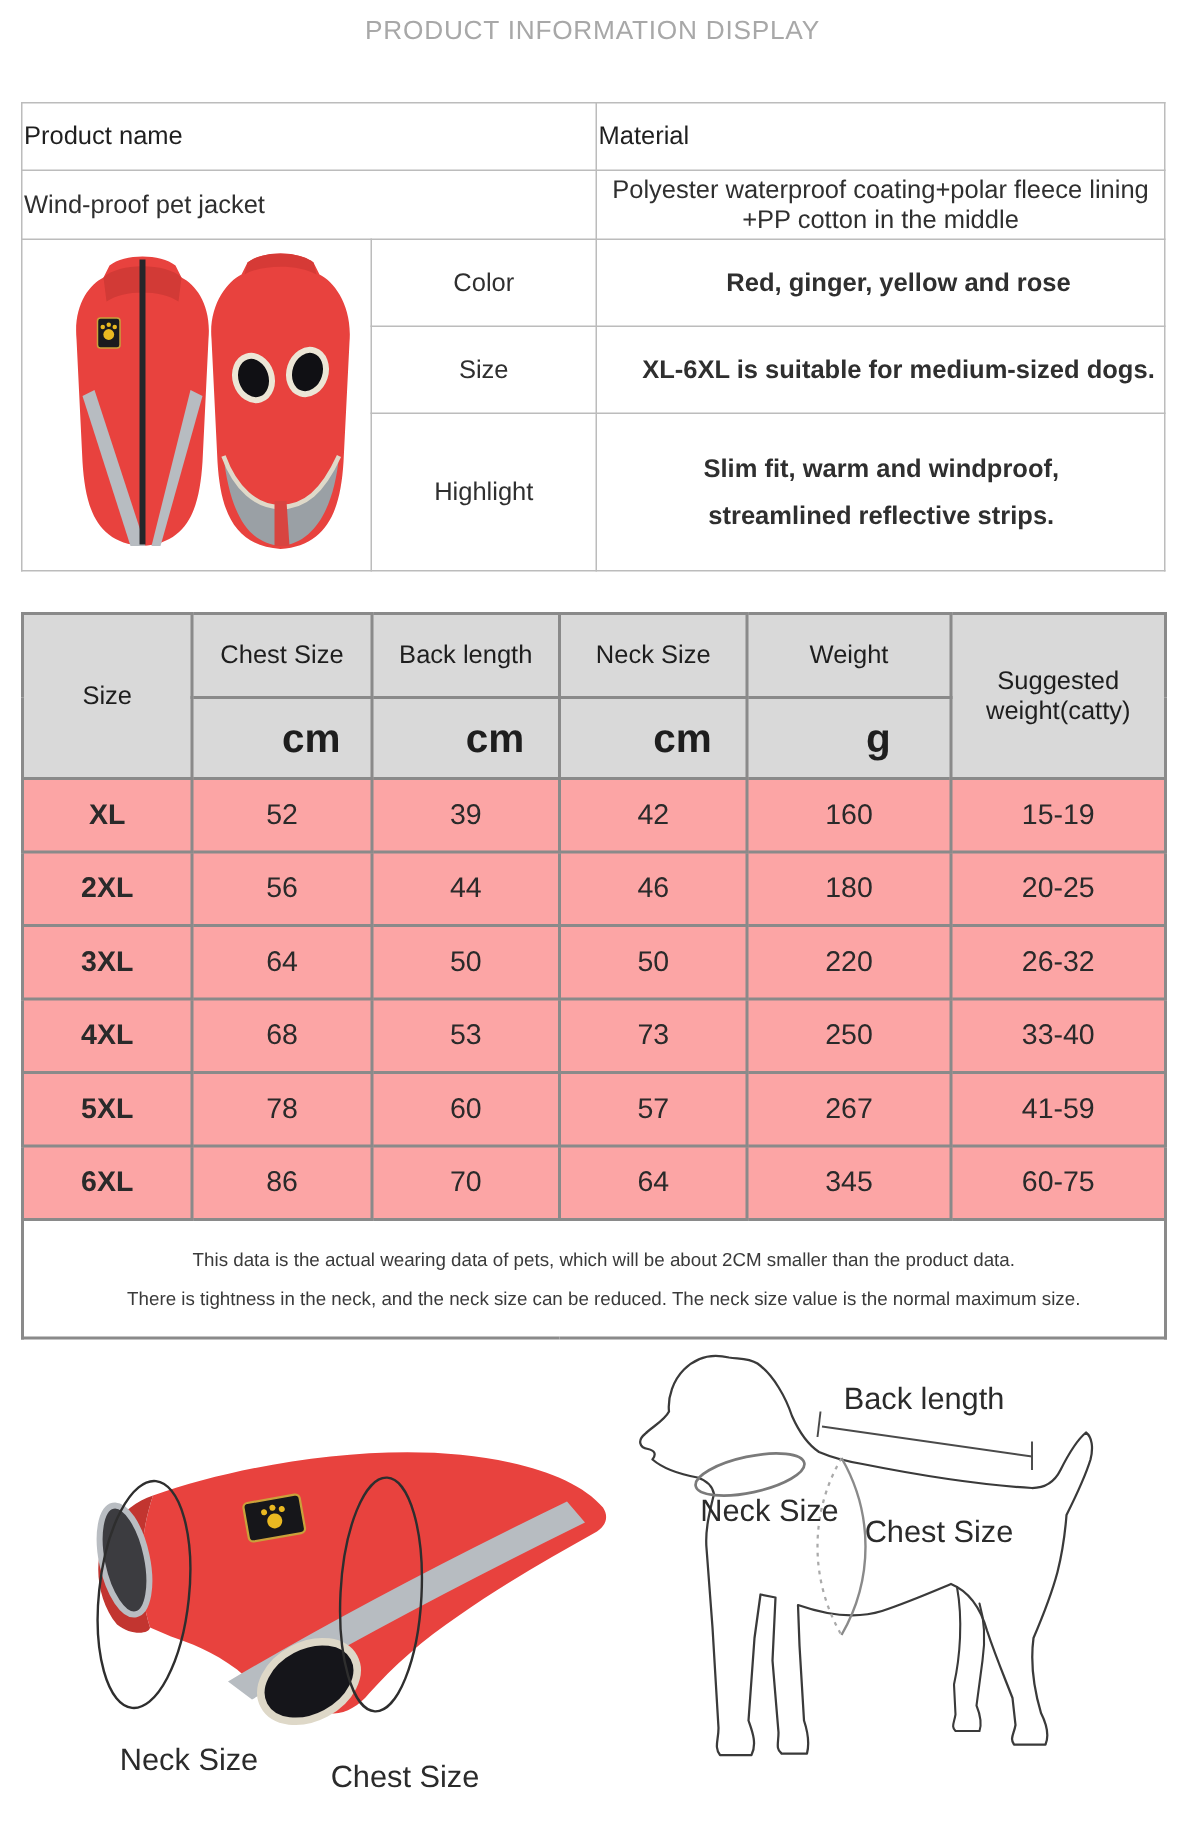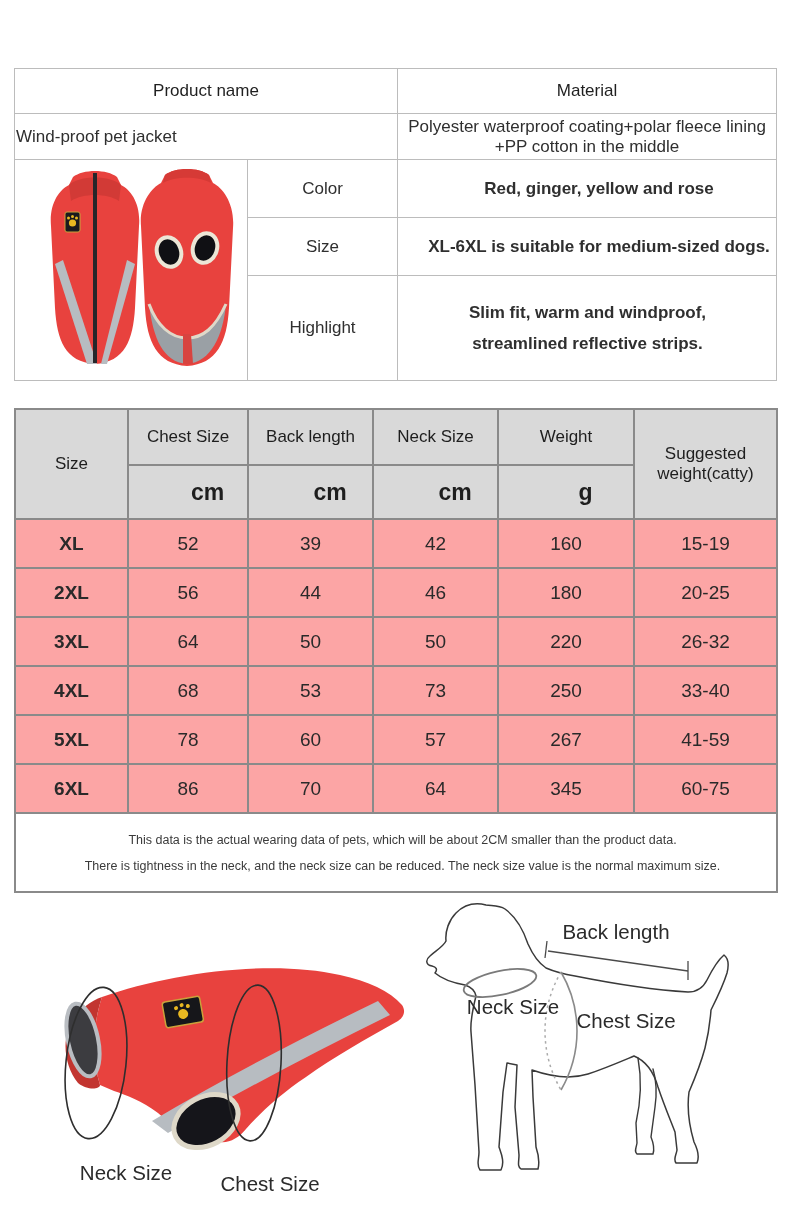--- a/index.html
+++ b/index.html
@@ -7,55 +7,56 @@
         font-family:"Liberation Sans","DejaVu Sans",sans-serif;color:#2f2f2f;}
 
   
   .page-title{position:absolute;top:10px;left:0;width:100%;text-align:center;
     font-size:17.5px;letter-spacing:0.5px;color:#a8a8a8;font-weight:400;}
 
   
   table{border-collapse:collapse;table-layout:fixed;}
   .info-table{position:absolute;left:14px;top:68px;width:762px;}
   .info-table td{border:1px solid #bcbcbc;font-size:17px;vertical-align:middle;}
-  .info-table .hd{text-align:center;color:#1f1f1f;margin-top:11px;}
+  .info-table .hd{color:#1f1f1f;margin-top:11px;}
   .r1 td{height:42px;}
   .r2 td{height:43px;}
   .r3 td{height:55px;}
   .r4 td{height:55px;}
   .r5 td{height:102px;}
   .center{text-align:left;}
   .material-cell{text-align:center;font-size:16.5px;line-height:20px;}
   .label-cell{text-align:center;}
   .value-cell{text-align:center;padding-left:25px;font-weight:bold;}
   .highlight-value{line-height:31px;padding-right:24px;vertical-align:middle;}
   .photo-cell{padding:0;text-align:center;vertical-align:middle;}
 
   
   .size-table{position:absolute;left:14px;top:408px;width:762px;border:2px solid #6f6f6f;}
   .size-table th,.size-table td{border:2px solid #8a8a8a;}
   .size-table thead th{background:#d9d9d9;font-weight:400;font-size:17px;color:#1e1e1e;}
   .size-table .hrow1 th{height:52px;}
-  .size-table .hrow2 th{height:50px;font-weight:700;font-size:23px;padding-left:40px;}
+  .size-table .hrow2 th{height:50px;font-weight:700;font-size:27px;padding-left:40px;}
   .size-table .suggested{font-size:17px;font-weight:400;padding:0 12px;}
   .size-table tbody td{height:45px;text-align:center;font-size:19px;color:#2a2a2a;background:#fca5a5;}
   .size-table tbody td.size-label{font-weight:700;}
   .note-cell{height:75px !important;font-size:12.5px !important;line-height:26px;
     color:#3a3a3a;text-align:center;vertical-align:middle;padding-left:14px;}
 
   
   .jacket-illu{position:absolute;left:10px;top:935px;}
   .dog-illu{position:absolute;left:420px;top:895px;}
   svg text{font-family:"Liberation Sans","DejaVu Sans",sans-serif;fill:#2b2b2b;}
 </style>
 </head>
 <body>
 
 <div id="page">
 
+  <div class="page-title">PRODUCT INFORMATION DISPLAY</div>
 
   <table class="info-table">
     <colgroup>
         <col style="width:233px">
         <col style="width:150px">
         <col style="width:379px">
       </colgroup>
     <tbody>
         <tr class="r1">
       <td colspan="2" class="hd">Product name</td>

